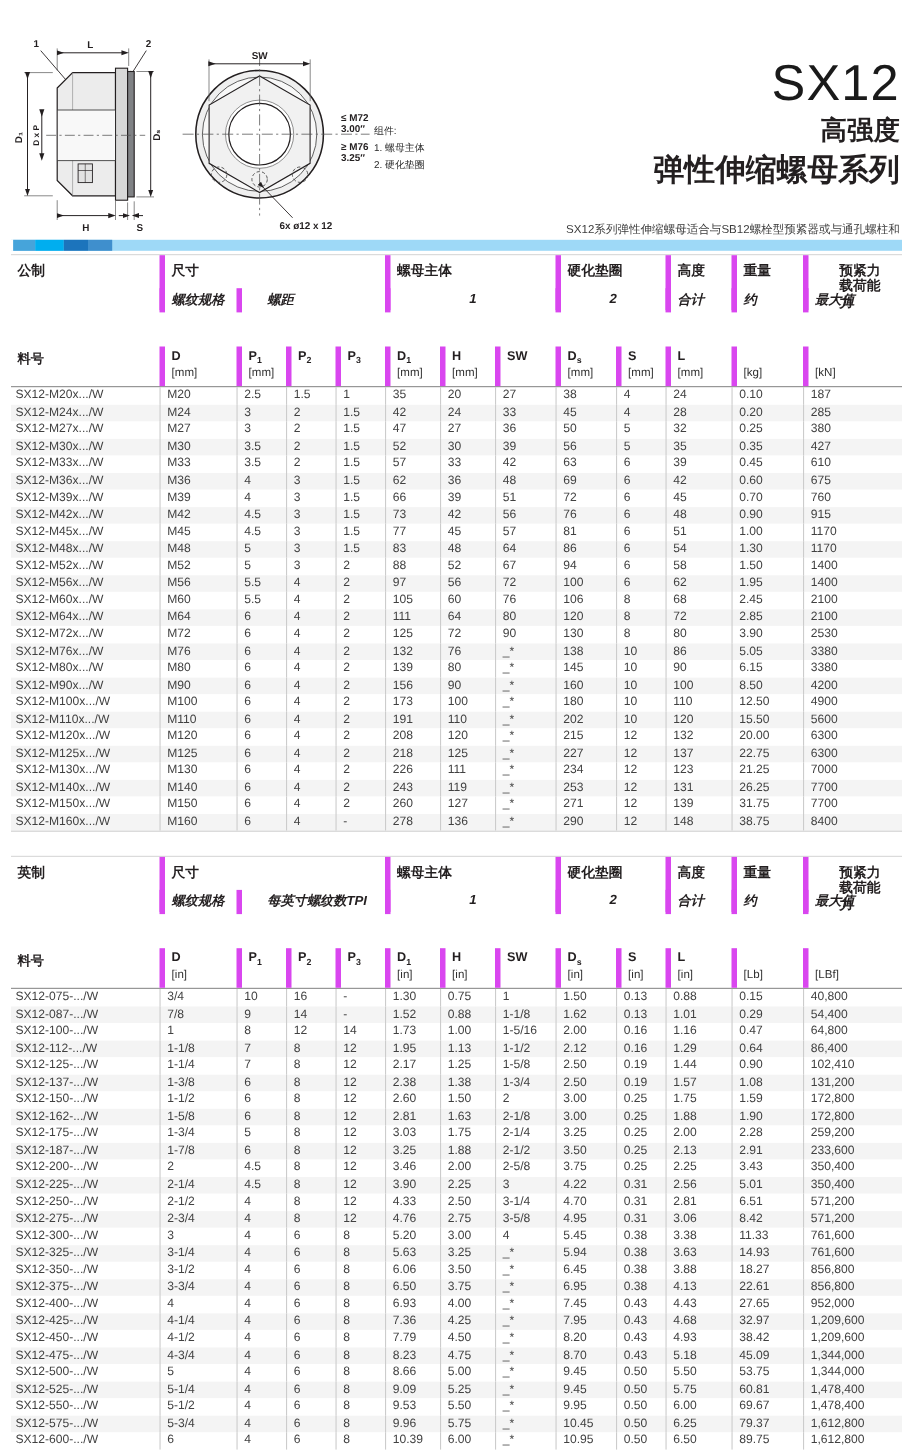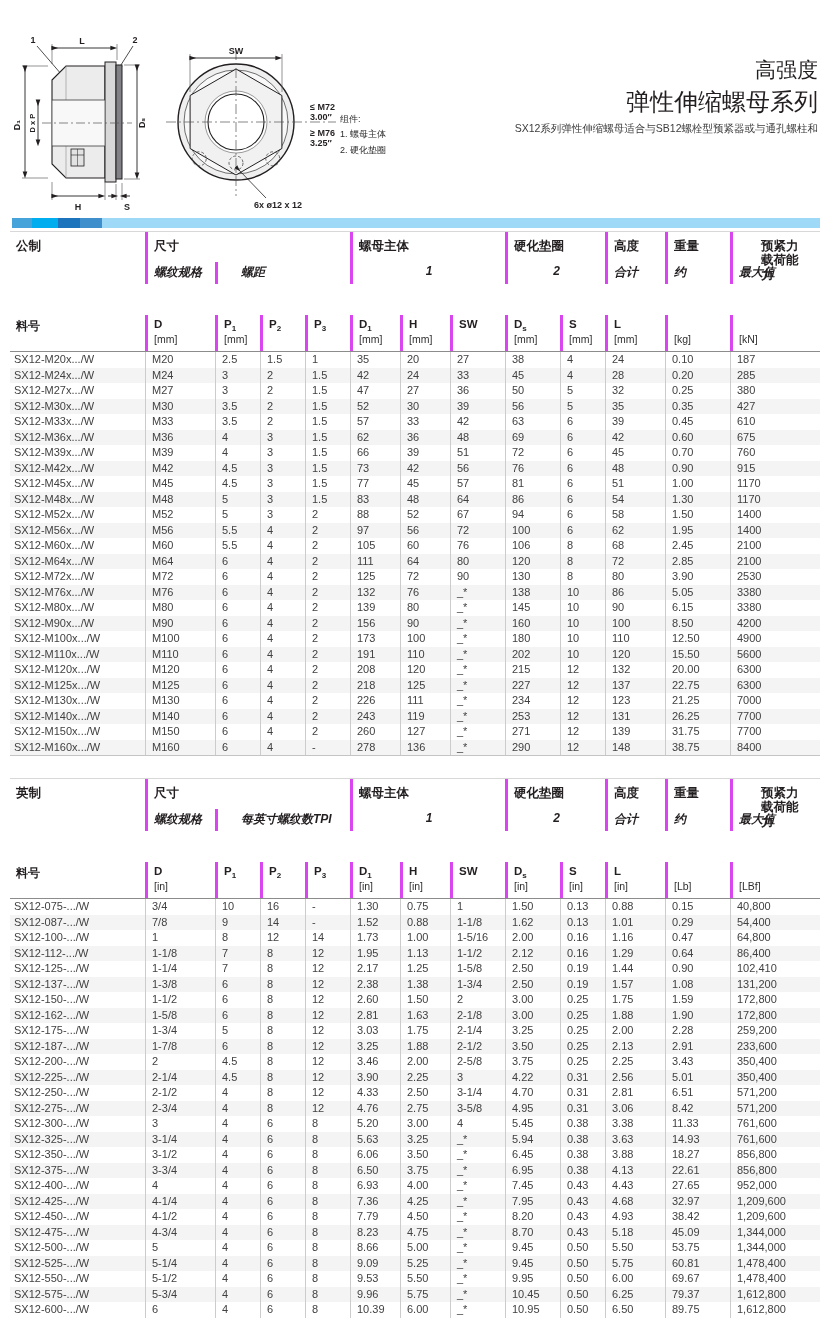--- a/index.html
+++ b/index.html
@@ -6,33 +6,33 @@
   body{
     width:830px;height:1318px;position:relative;background:#ffffff;
     font-family:"Liberation Sans","DejaVu Sans",sans-serif;color:#231f20;overflow:hidden;
   }
   
   .top{position:relative;height:218px;}
   .drawing{position:absolute;left:4px;top:28px;}
   .legend{position:absolute;left:340px;top:112px;font-size:9px;line-height:1.7;color:#2b2b2b;}
   .title-block{position:absolute;right:12px;top:52px;text-align:right;}
   .title-main{font-size:46px;font-weight:400;letter-spacing:1px;line-height:1;color:#1a1a1a;}
-  .title-sub1{font-size:21px;font-weight:400;margin-top:4px;}
-  .title-sub2{font-size:24px;font-weight:400;margin-top:2px;}
-  .title-desc{font-size:10.5px;color:#3c3c3c;margin-top:2px;line-height:1.55;}
+  .title-sub1{font-size:24px;font-weight:700;margin-top:4px;}
+  .title-sub2{font-size:28px;font-weight:700;margin-top:2px;}
+  .title-desc{font-size:10.5px;color:#3c3c3c;margin-top:27px;line-height:1.55;}
   
   .accent-bar{height:10px;margin:0 10px;background:#9ed9f7;display:flex;}
   .accent-bar div{height:100%;}
   
   .tbl{margin:3px 10px 0 10px;width:810px;}
   .tbl2{margin-top:22px;}
   .grid13{display:grid;grid-template-columns:135px 70px 45px 45px 45px 50px 50px 55px 55px 45px 60px 65px 90px;}
   .thead{border-top:1px solid #d8d8d8;border-bottom:1px solid #8c8c8c;}
   .hcell{padding-left:6px;box-sizing:border-box;}
-  .bl{border-left:3px solid #d946ef;}
+  .bl{border-left:5px solid #d946ef;}
   .hrowA{height:30px;}
   .hrowA .hcell{font-size:12.5px;font-weight:bold;padding-top:7px;line-height:1.15;}
   .h-preload{padding-right:14px;padding-left:28px;}
   .hrowB{height:22px;font-style:italic;}
   .hrowB .hcell{font-size:12px;font-weight:bold;padding-top:2px;}
   .ctr{text-align:center;padding-left:0;}
   .hrowC{height:36px;margin-top:31px;}
   .hrowC .hcell{padding-top:3px;}
   .sym-line{height:15px;font-size:11.5px;font-weight:bold;}
   .sym-line sub{font-size:8px;}
@@ -153,20 +153,21 @@
     </g>
   </svg>
 
   <div class="legend">
     <div>组件:</div>
     <div>1. 螺母主体</div>
     <div>2. 硬化垫圈</div>
   </div>
 
   <div class="title-block">
+    <div class="title-main">SX12</div>
     <div class="title-sub1">高强度</div>
     <div class="title-sub2">弹性伸缩螺母系列</div>
     <div class="title-desc">
       <div>SX12系列弹性伸缩螺母适合与SB12螺栓型预紧器或与通孔螺柱和</div>
     </div>
   </div>
 </div>
 
 <div class="accent-bar" style="background: rgb(158, 217, 247);">
     <div style="width: 2px; background: rgb(255, 255, 255);"></div>

